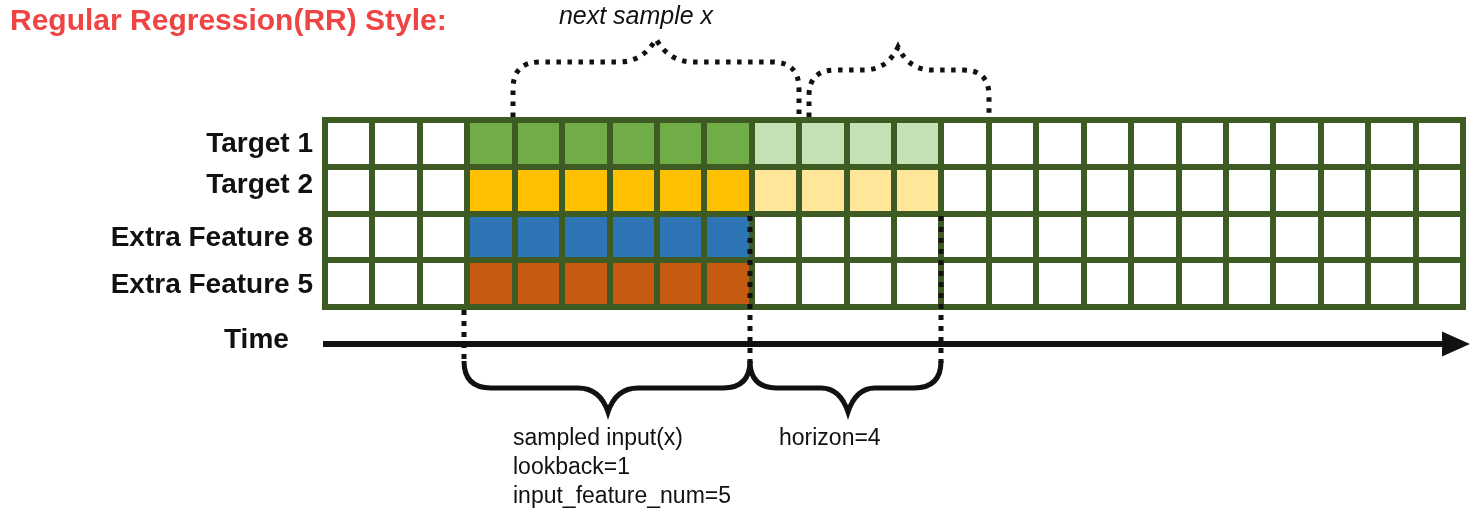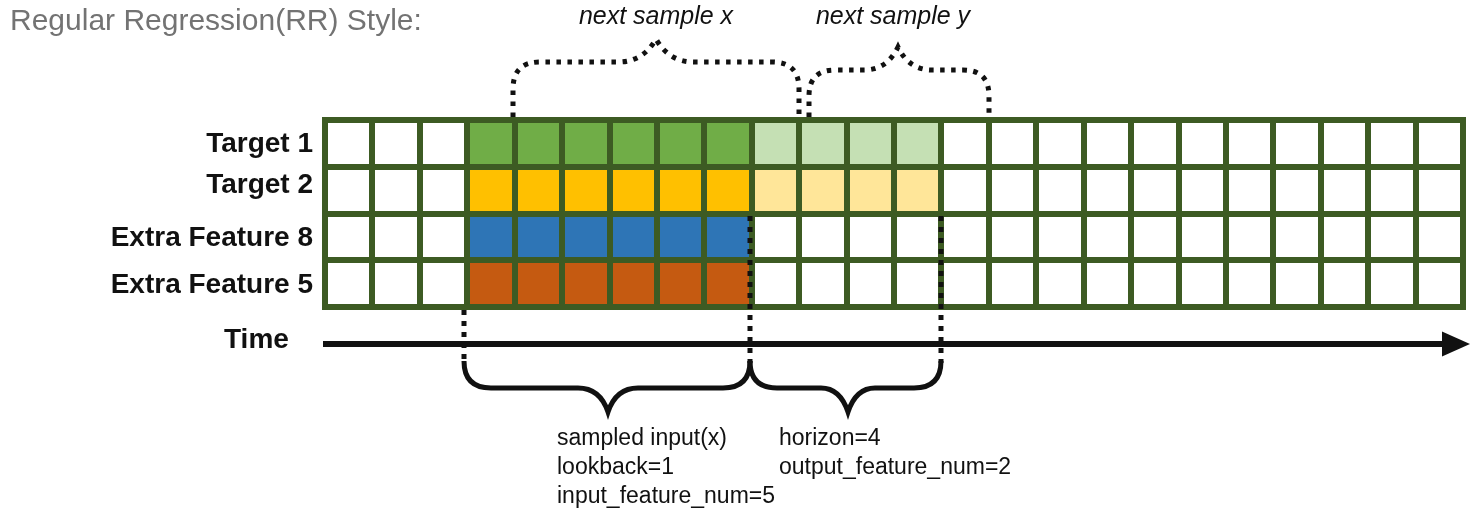--- a/index.html
+++ b/index.html
@@ -10,33 +10,33 @@
     background: #ffffff;
     font-family: "Liberation Sans", sans-serif;
     color: #111111;
     overflow: hidden;
   }
   .title {
     position: absolute;
     left: 10px;
     top: 3px;
     font-size: 30px;
-    font-weight: normal;
-    color: #737373;
+    font-weight: bold;
+    color: #ef4444;
     white-space: nowrap;
   }
   .top-label {
     position: absolute;
     top: 1px;
     transform: translateX(-50%);
     font-size: 25px;
     font-style: italic;
     white-space: nowrap;
   }
-  .top-label.nsx { left: 656px; text-align: right; }
+  .top-label.nsx { left: 636px; text-align: right; }
   .top-label.nsy { left: 893px; }
   .row-label {
     position: absolute;
     left: 0;
     width: 313px;
     height: 34px;
     line-height: 34px;
     text-align: right;
     font-size: 28px;
     font-weight: bold;
@@ -75,32 +75,31 @@
     font-weight: bold;
     white-space: nowrap;
   }
   .note {
     position: absolute;
     top: 423px;
     font-size: 23px;
     line-height: 29px;
     white-space: nowrap;
   }
-  .note.input-note { left: 513px; margin-left: 44px; }
+  .note.input-note { left: 513px; }
   .note.output-note { left: 779px; }
 </style>
 </head>
 <body>
 
 <div class="canvas">
 
   <div class="title">Regular Regression(RR) Style:</div>
 
   <div class="top-label nsx">next sample x</div>
-  <div class="top-label nsy">next sample y</div>
 
   <div class="row-label r0">Target 1</div>
   <div class="row-label r1">Target 2</div>
   <div class="row-label r2">Extra Feature 8</div>
   <div class="row-label r3">Extra Feature 5</div>
 
   <div class="grid" id="grid" style="background: rgb(61, 91, 35);">
       <div class="cell"></div>
       <div class="cell"></div>
       <div class="cell"></div>
@@ -220,16 +219,15 @@
   <div class="time-label">Time</div>
 
   <div class="note input-note">
     <div>sampled input(x)</div>
     <div>lookback=1</div>
     <div>input_feature_num=5</div>
   </div>
 
   <div class="note output-note">
     <div>horizon=4</div>
-    <div>output_feature_num=2</div>
   </div>
 
 </div>
 
 </body></html>

